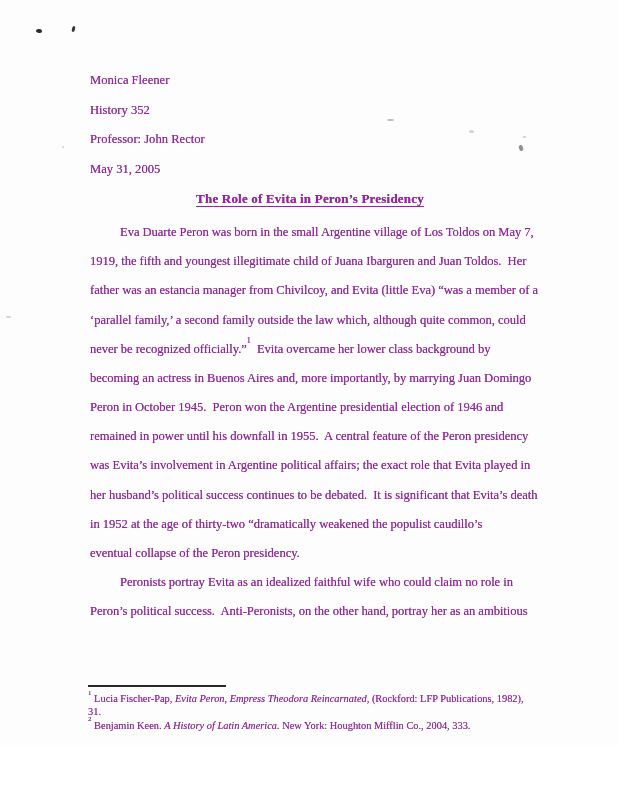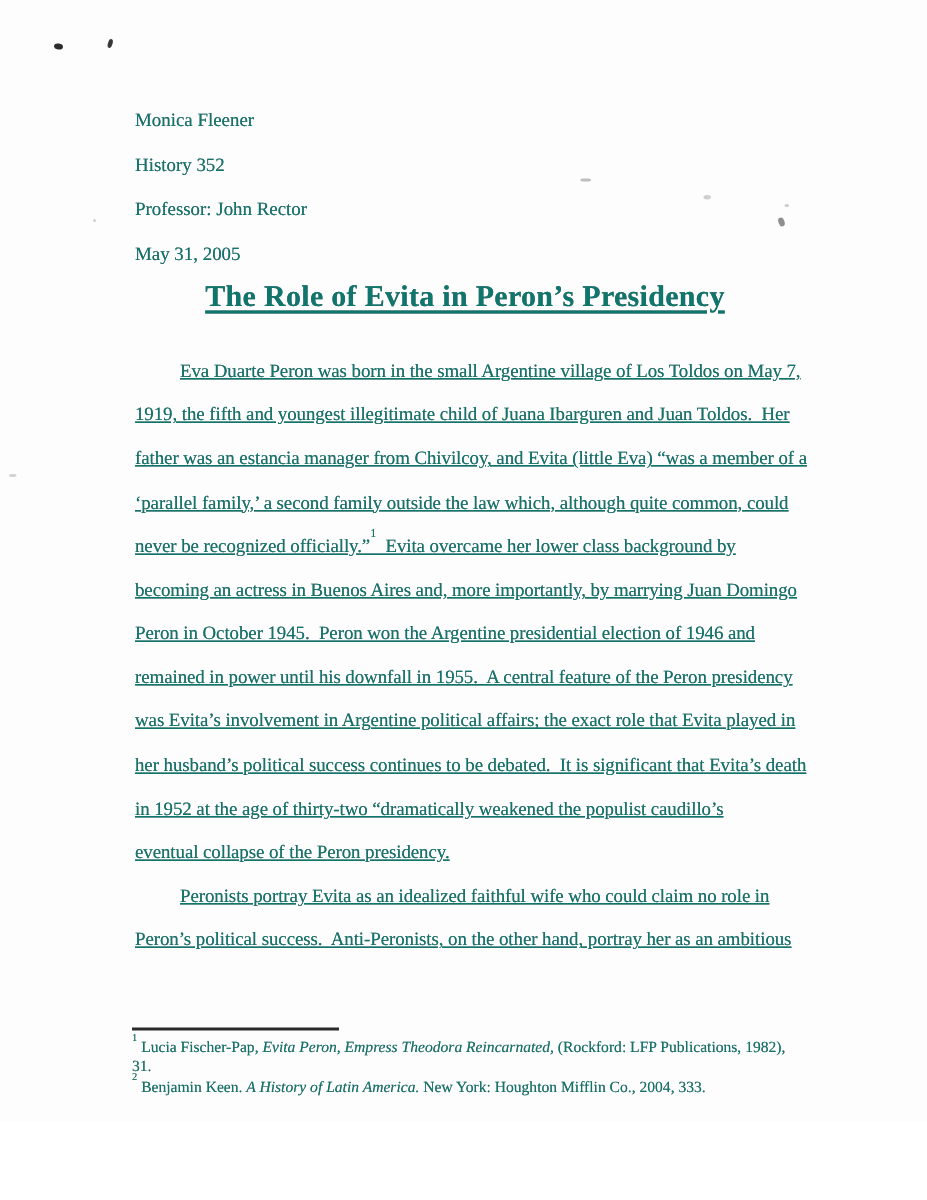--- a/index.html
+++ b/index.html
@@ -6,21 +6,21 @@
     margin: 0; padding: 0;
     background: #ffffff;
   }
   .page {
     position: relative;
     width: 618px;
     height: 748px;
     background: #fdfdfd;
     overflow: hidden;
     font-family: "Liberation Serif", "DejaVu Serif", serif;
-    color: #0f766e;
+    color: #a21caf;
   }
   
   .speck { position: absolute; pointer-events: none; }
   .sp1 { left: 36px; top: 29px; width: 6px; height: 4px; background: #2c2c2c; border-radius: 50%; transform: rotate(8deg); }
   .sp2 { left: 72px; top: 26px; width: 3px; height: 6px; background: #383838; border-radius: 45%; transform: rotate(16deg); }
   .sp3 { left: 387px; top: 119px; width: 7px; height: 2px; background: #bdbdbd; border-radius: 40%; }
   .sp4 { left: 469px; top: 130px; width: 5px; height: 3px; background: #d0d0d0; border-radius: 50%; }
   .sp5 { left: 523px; top: 136px; width: 3px; height: 2px; background: #cacaca; border-radius: 50%; }
   .sp6 { left: 519px; top: 145px; width: 4px; height: 6px; background: #8f8f8f; border-radius: 45%; transform: rotate(-18deg); }
   .sp7 { left: 6px; top: 316px; width: 5px; height: 2px; background: #d2d2d2; border-radius: 40%; }
@@ -36,33 +36,32 @@
     line-height: 29.6px;
     height: 29.6px;
     font-size: 12.6px;
     white-space: pre;
     text-shadow: 0 0 0.3px rgba(0,0,0,0.55);
   }
   .title {
     margin: 0;
     width: 440px;
     text-align: center;
-    font-size: 20px;
+    font-size: 13px;
     font-weight: bold;
     line-height: 29.6px;
     height: 29.6px;
     text-decoration: underline;
     text-underline-offset: 3px;
     letter-spacing: 0.2px;
     white-space: pre;
     text-shadow: 0 0 0.3px rgba(0,0,0,0.6);
   }
   .body-text {
-    margin-top: 19px;
-    text-decoration: underline;
+    margin-top: 4px;
   }
   .line {
     font-size: 12.6px;
     line-height: 29.2px;
     height: 29.2px;
     white-space: pre;
     letter-spacing: -0.05px;
     text-shadow: 0 0 0.3px rgba(0,0,0,0.55);
   }
   .line.indent { padding-left: 30px; }

